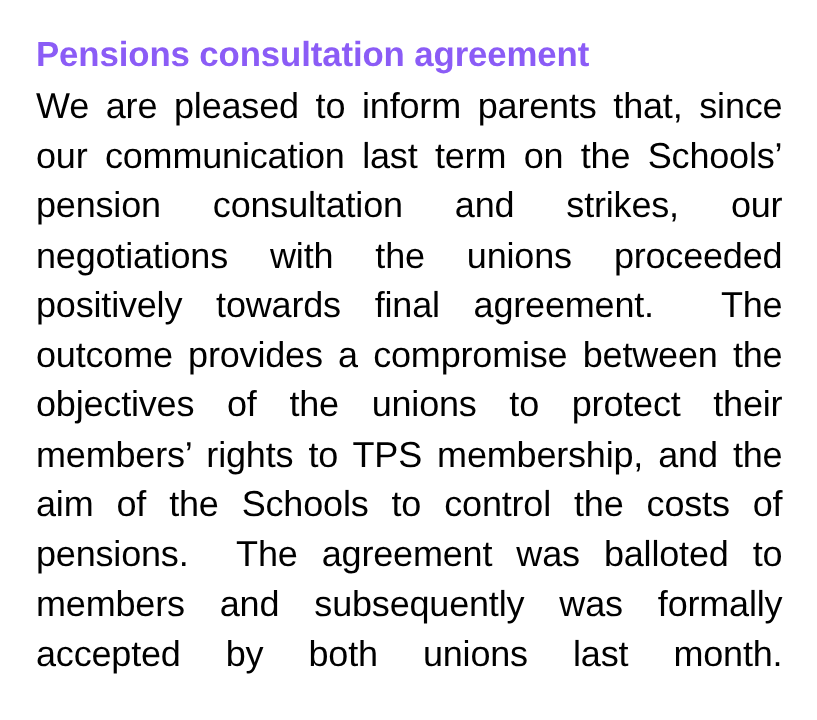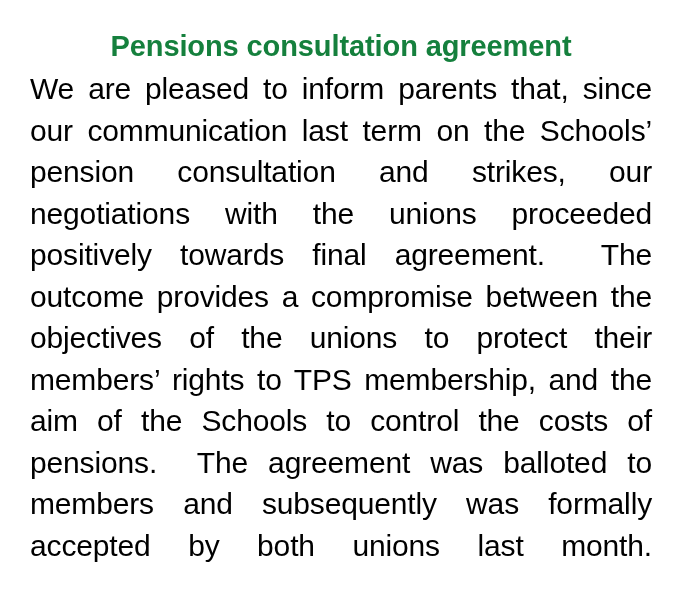--- a/index.html
+++ b/index.html
@@ -32,23 +32,23 @@
     top: 28px;
     width: 622px;
   }
 
   .article-heading {
     font-size: 29px;
     font-weight: bold;
     line-height: 36px;
     letter-spacing: -0.1px;
     margin: 0 0 4px 0;
-    text-align: center;
+    text-align: left;
     white-space: pre;
-    color: #15803d;
+    color: #8b5cf6;
   }
 
   .article-body {
     font-size: 30px;
     font-weight: normal;
     line-height: 41.5px;
     text-align: justify;
     text-justify: inter-word;
     letter-spacing: -0.15px;
     margin: 0;

